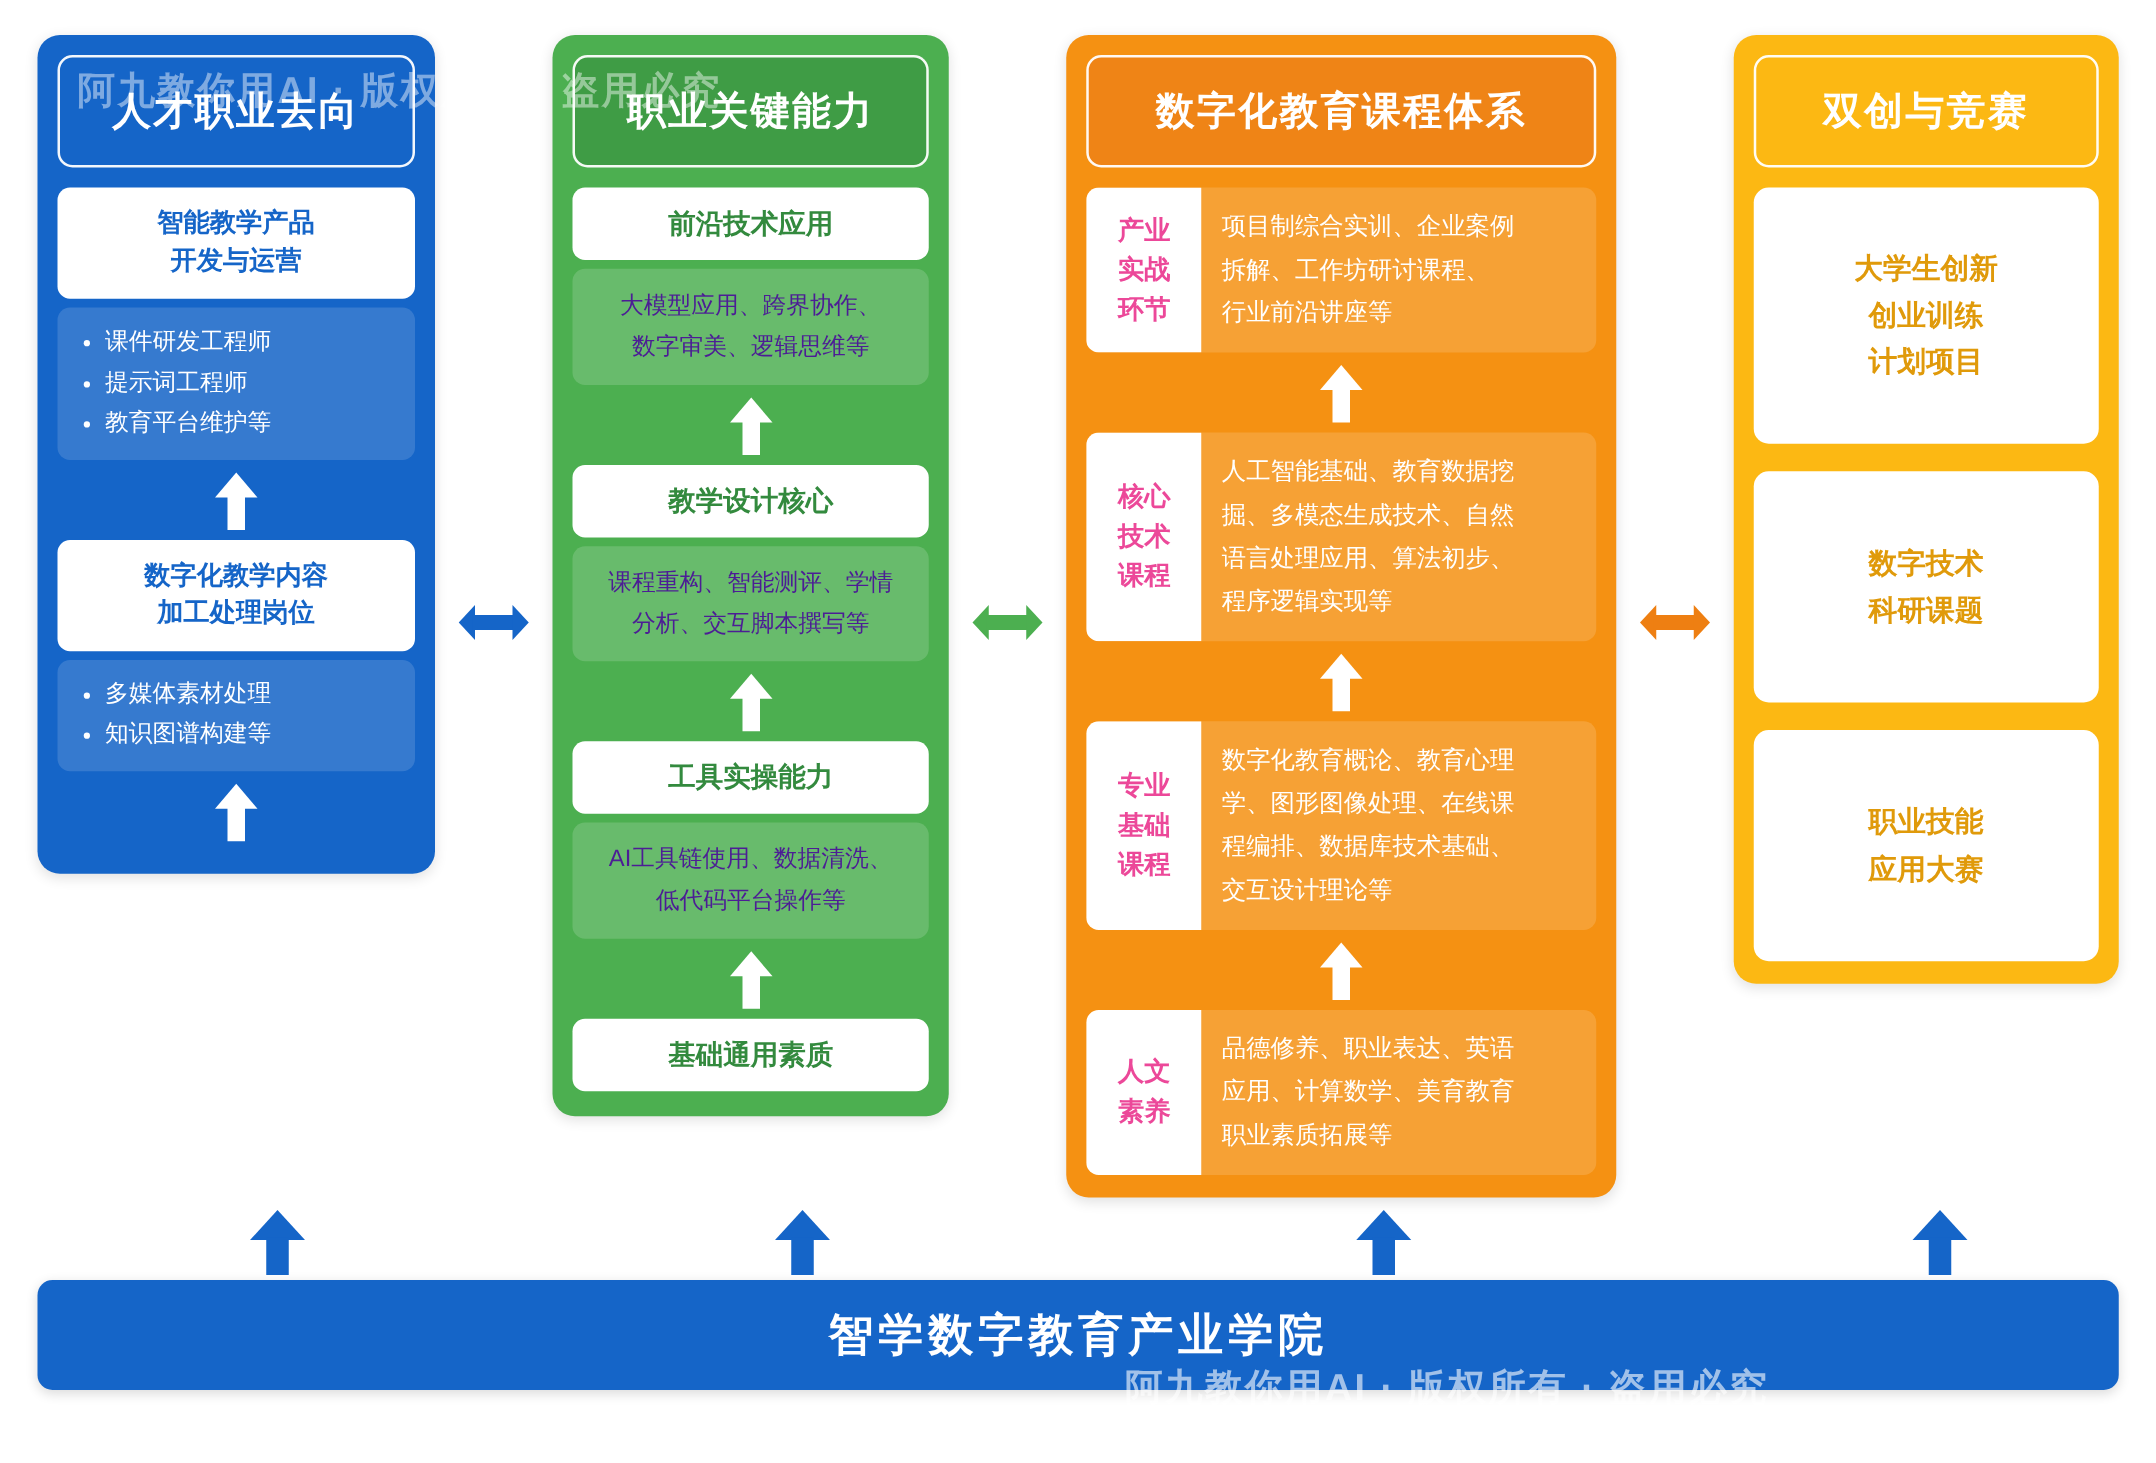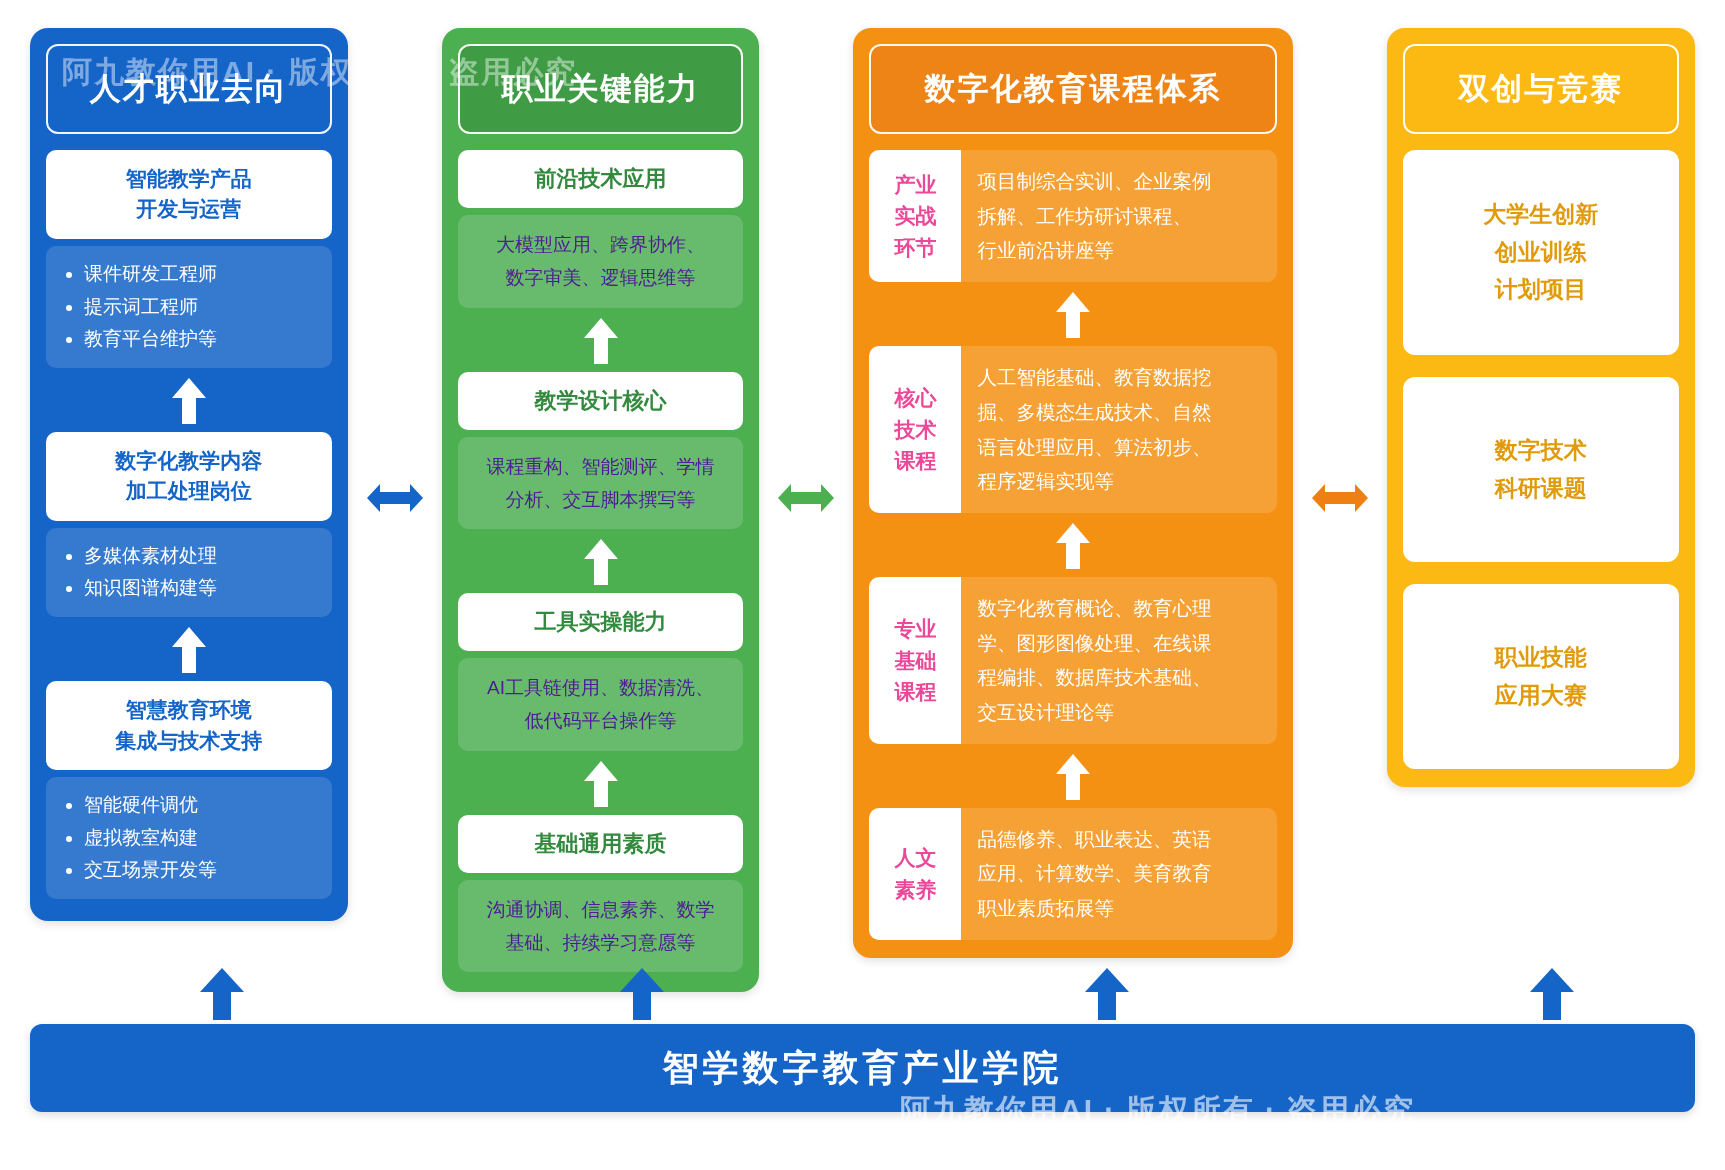--- a/index.html
+++ b/index.html
@@ -324,30 +324,20 @@
           </div>
         </div>
 
         <div class="up-arrow" style="color:#ffffff">
           <div class="shape">
               <div class="tip"></div>
               <div class="stem"></div>
             </div>
         </div>
 
-        <div class="b1-block">
-          <div class="b1-head">智慧教育环境<br>集成与技术支持</div>
-          <div class="b1-list">
-            <ul>
-              <li>智能硬件调优</li>
-              <li>虚拟教室构建</li>
-              <li>交互场景开发等</li>
-            </ul>
-          </div>
-        </div>
       </div>
     </div>
 
     <div class="connector">
       <div class="h-arrow" style="color:#1565c8">
         <div class="tip-l"></div>
         <div class="bar"></div>
         <div class="tip-r"></div>
       </div>
     </div>
@@ -387,21 +377,20 @@
 
         <div class="up-arrow" style="color:#ffffff">
           <div class="shape">
               <div class="tip"></div>
               <div class="stem"></div>
             </div>
         </div>
 
         <div class="b2-block">
           <div class="b2-head">基础通用素质</div>
-          <div class="b2-body">沟通协调、信息素养、数学<br>基础、持续学习意愿等</div>
         </div>
       </div>
     </div>
 
     <div class="connector">
       <div class="h-arrow" style="color:#4caf50">
         <div class="tip-l"></div>
         <div class="bar"></div>
         <div class="tip-r"></div>
       </div>

